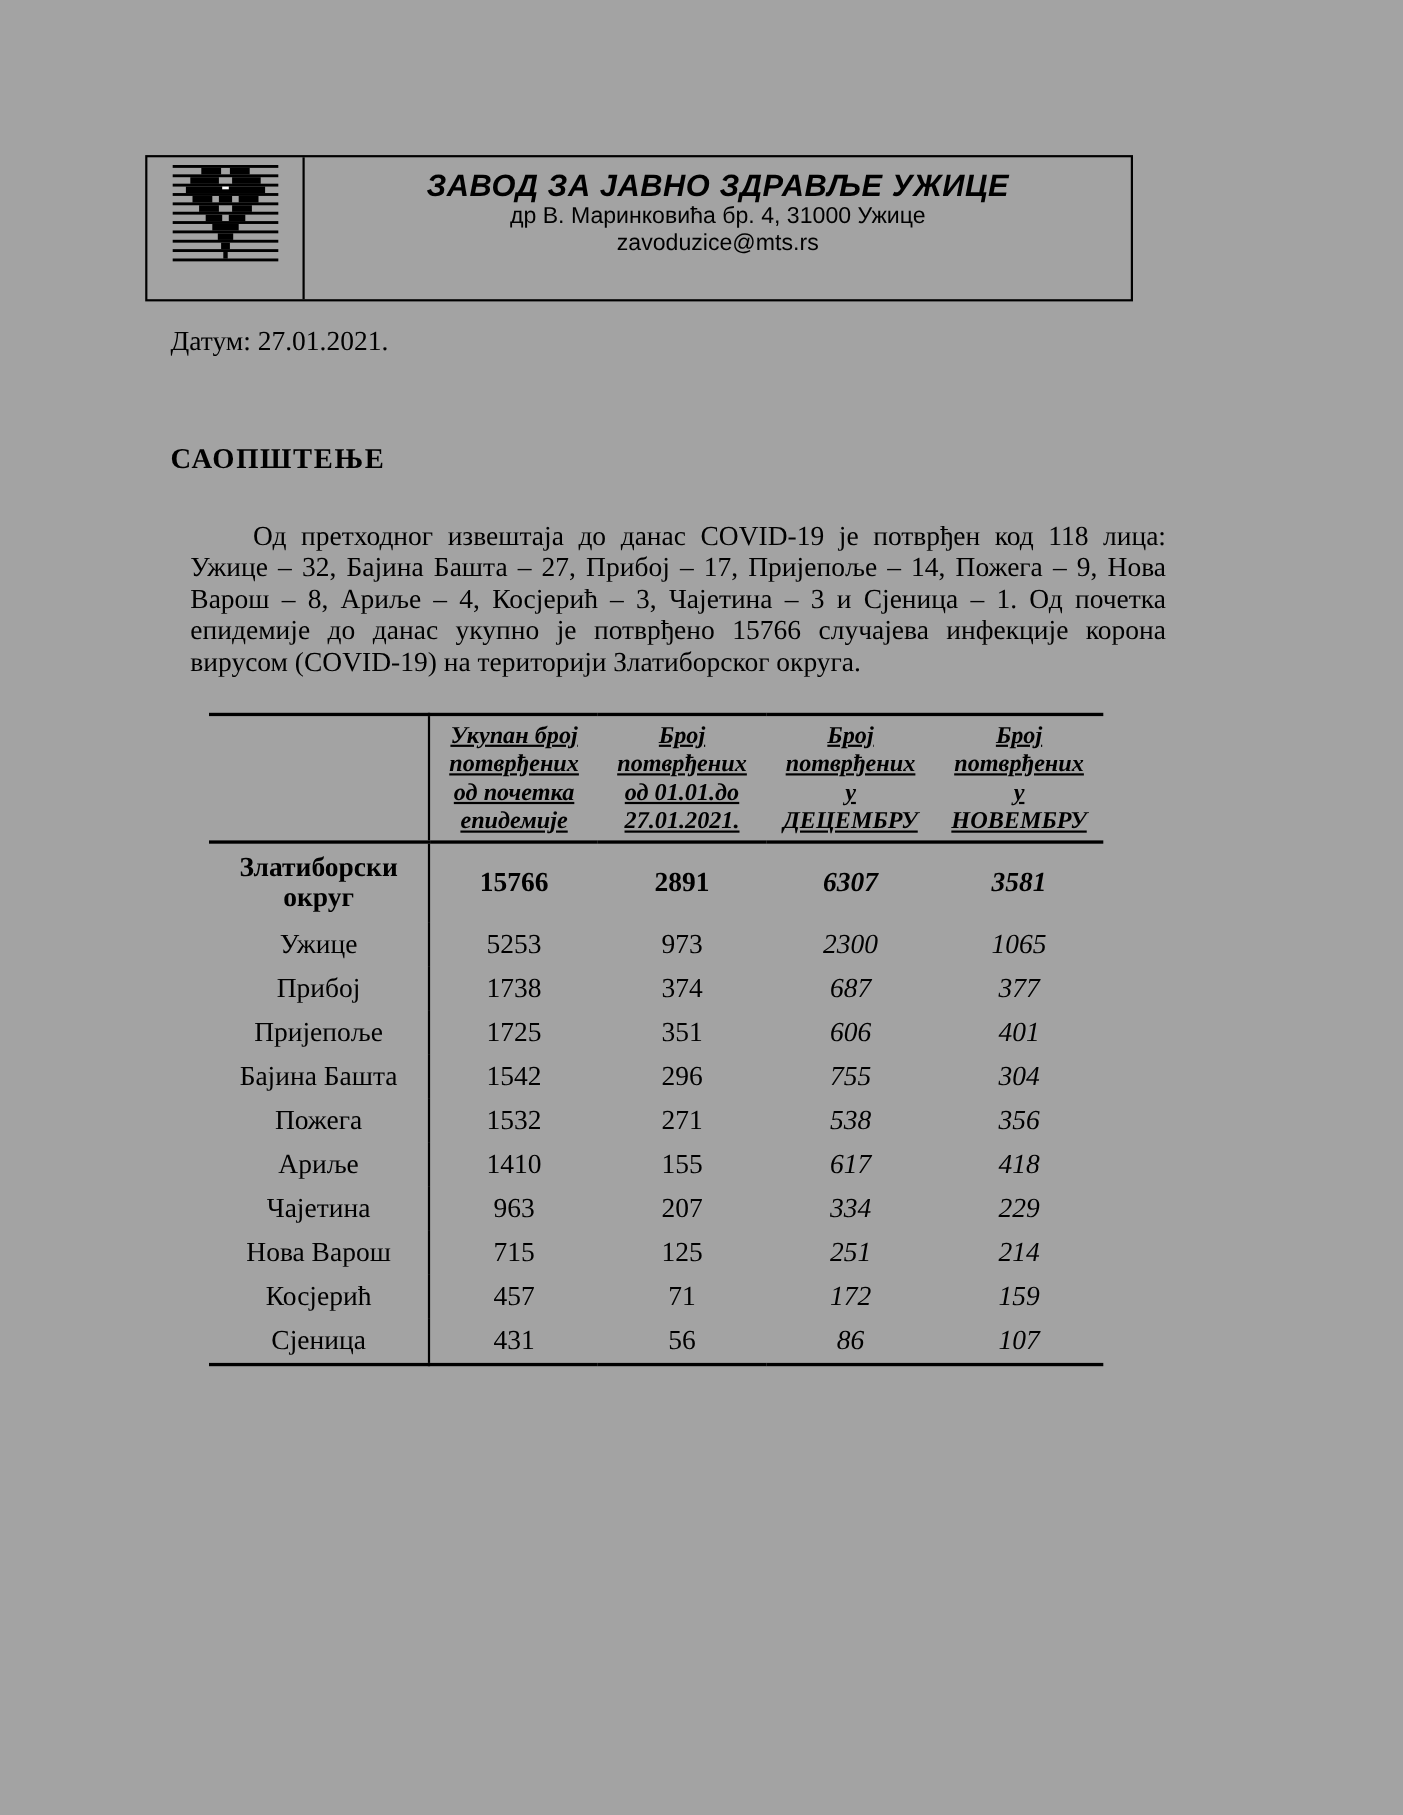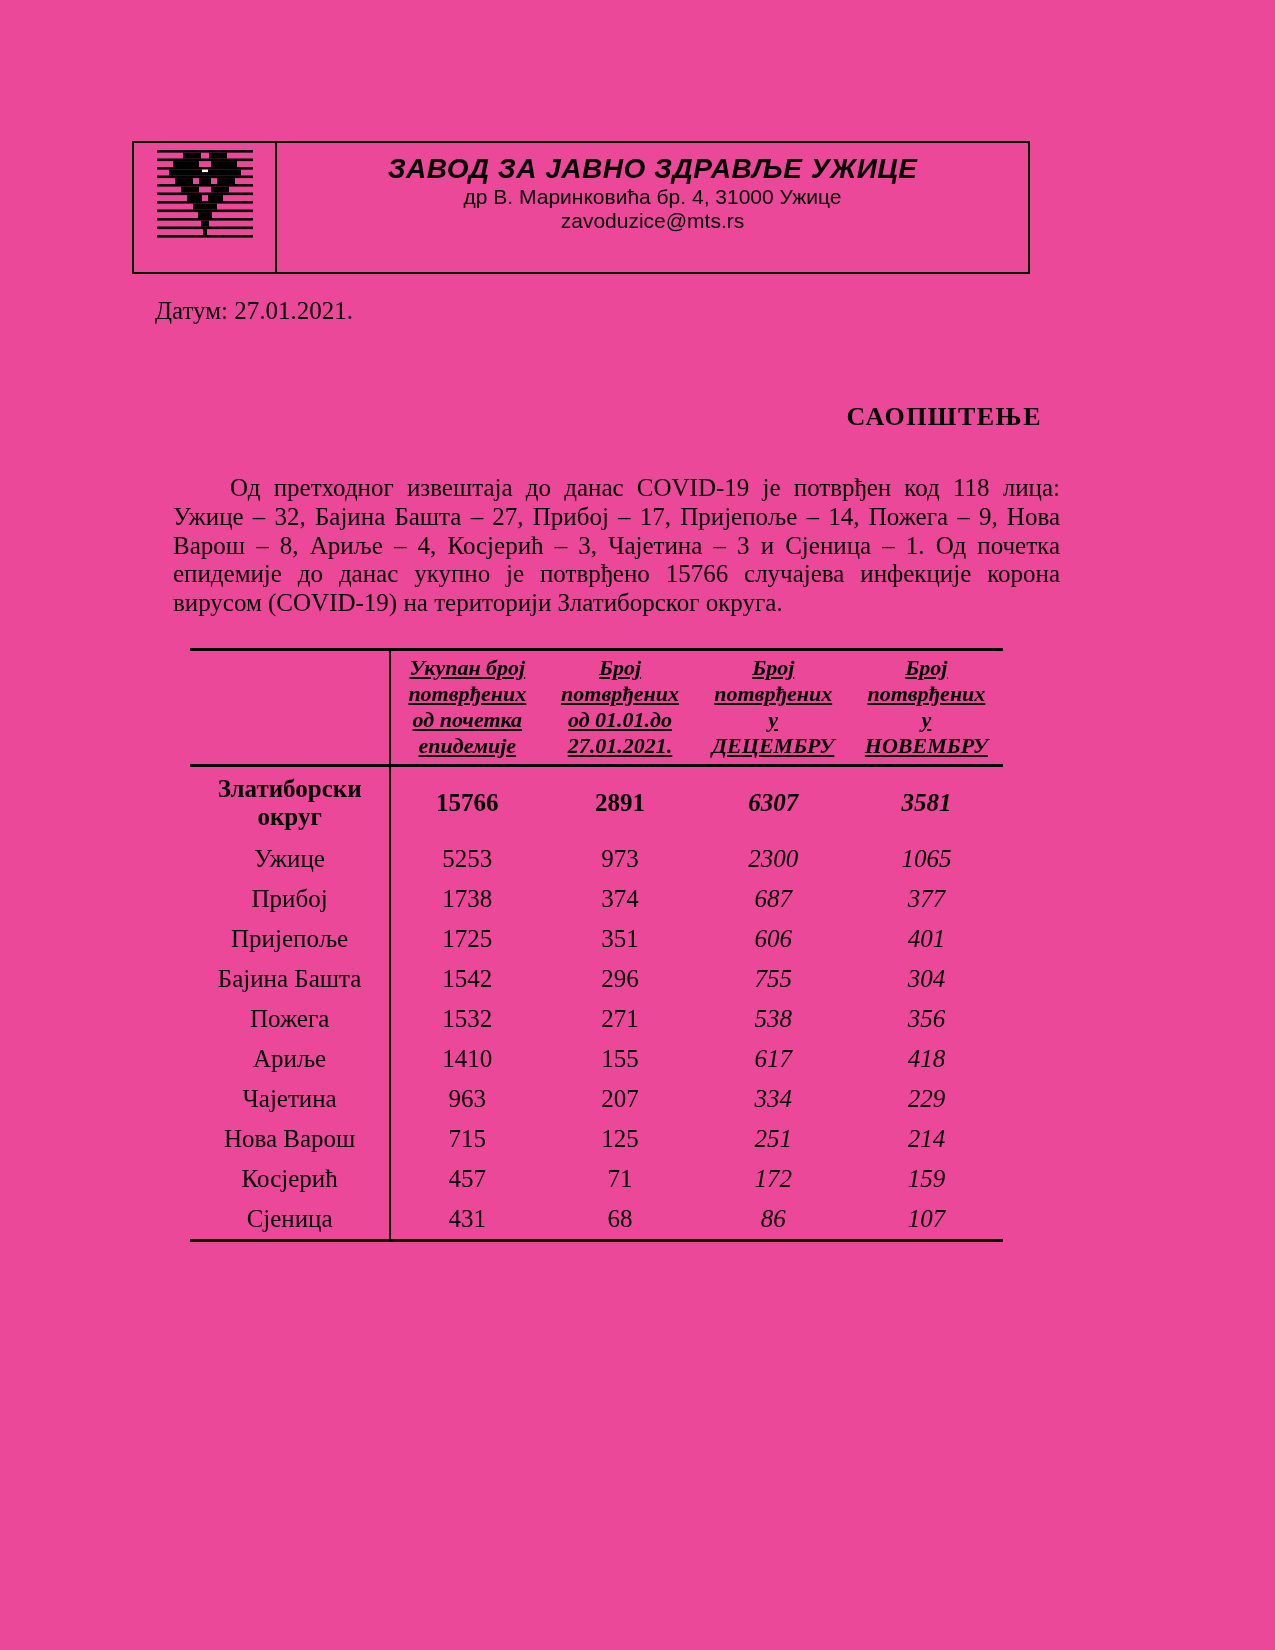--- a/index.html
+++ b/index.html
@@ -1,20 +1,20 @@
 <!DOCTYPE html>
 <html><head>
 <meta charset="utf-8">
 <style>
   html,body { margin:0; padding:0; background:#888; }
   .page {
     position: relative;
     width: 1275px; height: 1650px;
     margin: 0 auto;
-    background: #ec4899;
+    background: #a3a3a3;
     color: #000;
     font-family: "Liberation Serif", serif;
     overflow: hidden;
   }
 
   
   .letterhead {
     position: absolute; left: 132px; top: 141px;
     width: 894px; height: 129px;
     border: 2px solid #000;
@@ -41,21 +41,21 @@
   .head-line { font-size: 21px; line-height: 24px; }
   .phone-icon { font-size: 22px; }
 
   
   .date-line {
     position: absolute; left: 155px; top: 297px;
     font-size: 25px;
   }
   .doc-title {
     position: absolute; left: 155px; top: 402px; width: 887px;
-    text-align: right;
+    text-align: left;
     font-size: 26px; font-weight: bold;
     letter-spacing: 1.5px;
   }
   .body-par {
     position: absolute; left: 173px; top: 474px; width: 887px;
     font-size: 25px; line-height: 28.8px;
     text-align: justify;
     text-indent: 57px;
   }
 
@@ -247,20 +247,20 @@
       <tr>
         <td>Косјерић</td>
         <td>457</td>
         <td>71</td>
         <td class="ital">172</td>
         <td class="ital">159</td>
       </tr>
       <tr>
         <td>Сјеница</td>
         <td>431</td>
-        <td>68</td>
+        <td>56</td>
         <td class="ital">86</td>
         <td class="ital">107</td>
       </tr>
     </tbody>
   </table>
 
 </div>
 
 </body></html>

